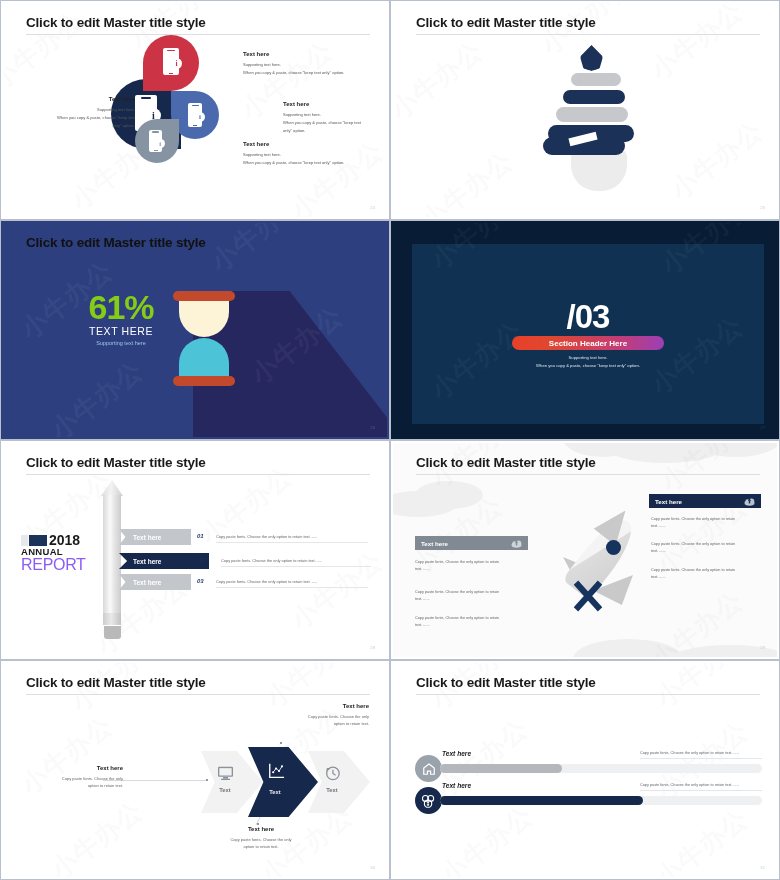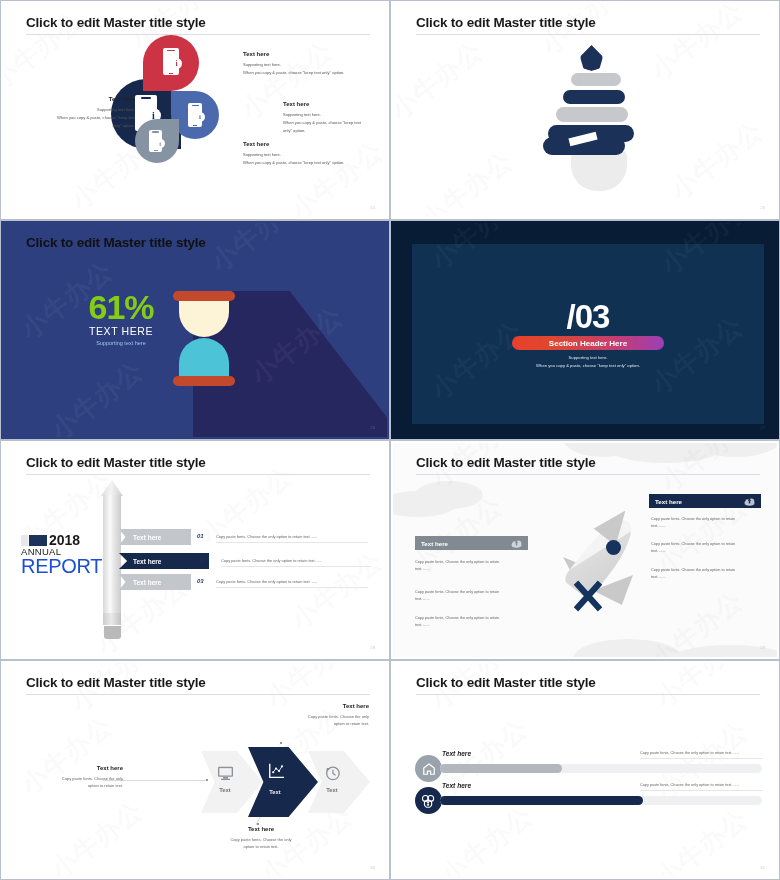--- a/index.html
+++ b/index.html
@@ -171,22 +171,22 @@
   }
   .pencil .eraser {
     position:absolute; left:2.5px; top:146px; width:17px; height:13px;
     background:#b9b9b9; border-radius:0 0 3px 3px;
   }
   .logo2018 { position:absolute; left:18px; top:92px; width:76px; }
   .logo2018 .r1 { display:flex; align-items:center; }
   .logo2018 .sq1 { width:7px; height:11px; background:#e6e8ec; }
   .logo2018 .sq2 { width:18px; height:11px; background:#1c3459; margin-left:1px; }
   .logo2018 .yr { font-size:14px; font-weight:bold; color:#1a1a1a; margin-left:2px; line-height:.8; }
-  .logo2018 .an { font-size:9.5px; font-weight:normal; color:#1a1a1a; letter-spacing:.3px; }
-  .logo2018 .rp { font-size:20px; color:#1d4ed8; letter-spacing:-.3px; line-height:.95; }
+  .logo2018 .an { font-size:9.5px; font-weight:bold; color:#1a1a1a; letter-spacing:.3px; }
+  .logo2018 .rp { font-size:16px; color:#8b5cf6; letter-spacing:-.3px; line-height:.95; }
   .ribbon {
     position:absolute; height:16px;
     display:flex; align-items:center;
     clip-path: polygon(0 0, 100% 0, 100% 100%, 0 100%, 9% 50%);
     padding-left:14px;
     color:#fff; font-size:6.5px; font-weight:bold;
   }
   .rnum { position:absolute; font-size:6px; font-weight:bold; font-style:italic; color:#1b3158; }
   .rtxt { position:absolute; font-size:3.9px; color:#666; }
   .rline { position:absolute; height:1px; background:#e4e6ea; }

